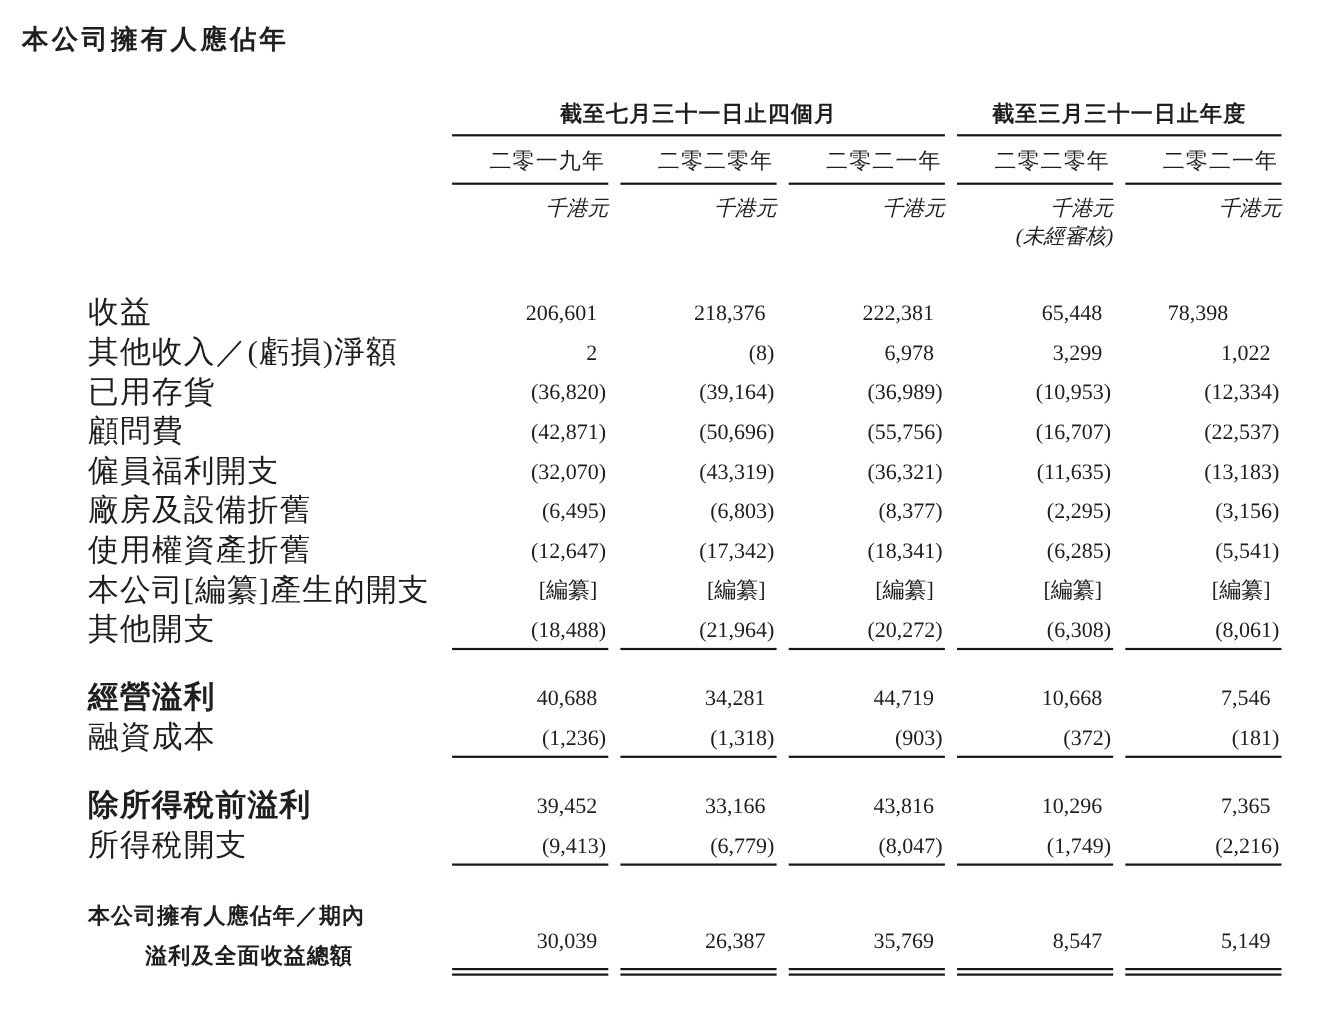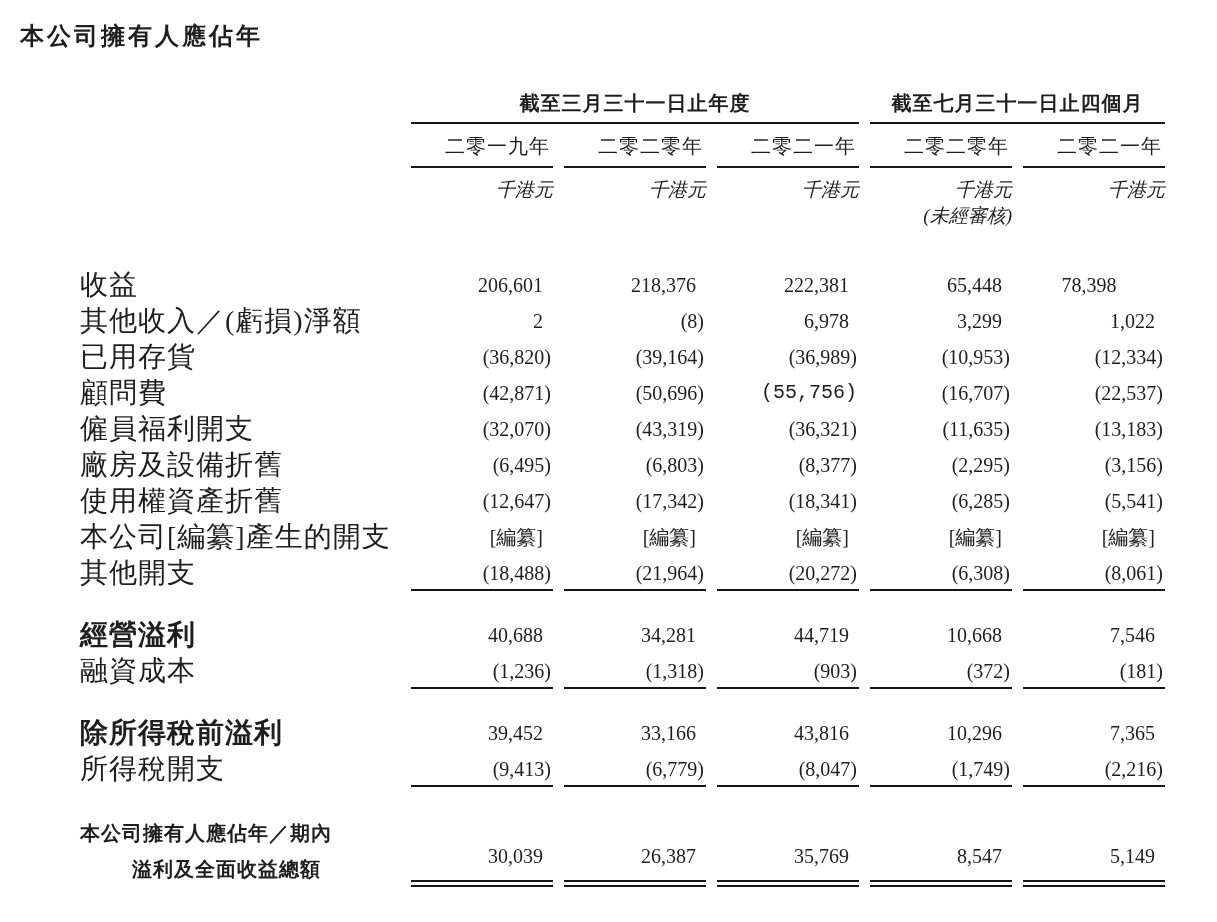--- a/index.html
+++ b/index.html
@@ -57,22 +57,22 @@
 <body>
 
 <div class="page">
 
   <div class="doc-title">本公司擁有人應佔年</div>
 
   <div class="fin-table">
 
     <div class="gr-groups">
       <div></div>
+      <div class="group-cell">截至七月三十一日止四個月</div>
       <div class="group-cell">截至三月三十一日止年度</div>
-      <div class="group-cell">截至七月三十一日止四個月</div>
     </div>
 
     <div class="gr">
       <div></div>
       <div class="year-cell">二零一九年</div>
       <div class="year-cell">二零二零年</div>
       <div class="year-cell">二零二一年</div>
       <div class="year-cell">二零二零年</div>
       <div class="year-cell">二零二一年</div>
     </div>
@@ -115,21 +115,21 @@
       <div class="num" style="padding-right: 2px;">(39,164)</div>
       <div class="num" style="padding-right: 2px;">(36,989)</div>
       <div class="num" style="padding-right: 2px;">(10,953)</div>
       <div class="num" style="padding-right: 2px;">(12,334)</div>
     </div>
 
     <div class="gr data-row">
       <div class="row-label">顧問費</div>
       <div class="num" style="padding-right: 2px;">(42,871)</div>
       <div class="num" style="padding-right: 2px;">(50,696)</div>
-      <div class="num" style="padding-right: 2px; font-family: Liberation Mono, monospace;">(55,756)</div>
+      <div class="num" style="padding-right: 2px;">(55,756)</div>
       <div class="num" style="padding-right: 2px;">(16,707)</div>
       <div class="num" style="padding-right: 2px;">(22,537)</div>
     </div>
 
     <div class="gr data-row">
       <div class="row-label">僱員福利開支</div>
       <div class="num" style="padding-right: 2px;">(32,070)</div>
       <div class="num" style="padding-right: 2px;">(43,319)</div>
       <div class="num" style="padding-right: 2px;">(36,321)</div>
       <div class="num" style="padding-right: 2px;">(11,635)</div>

